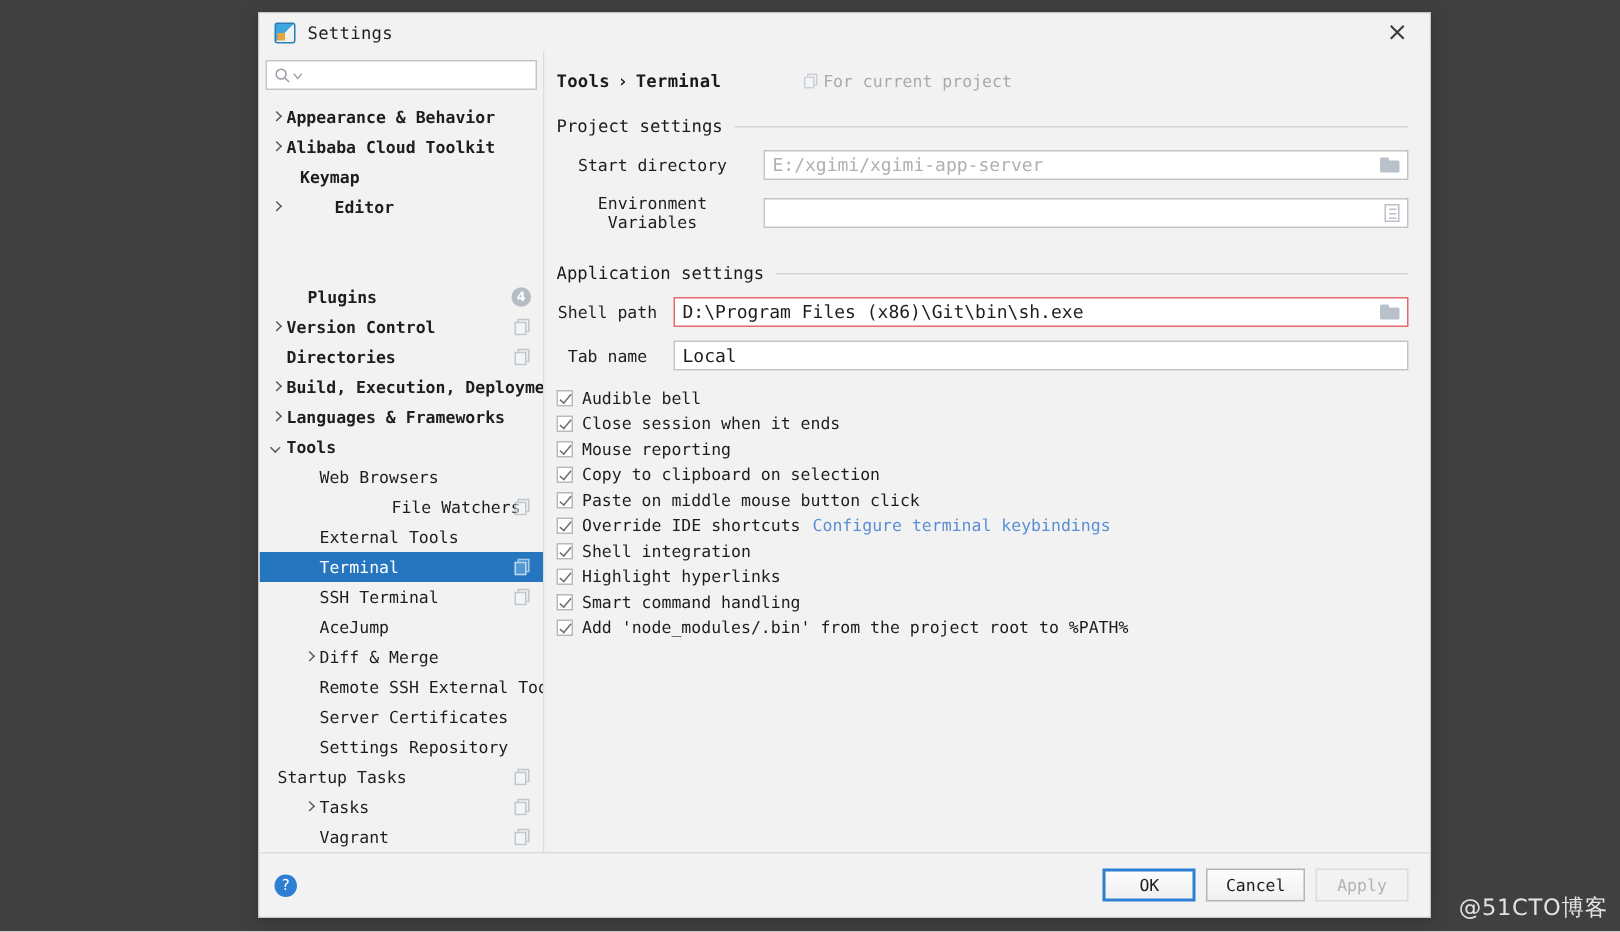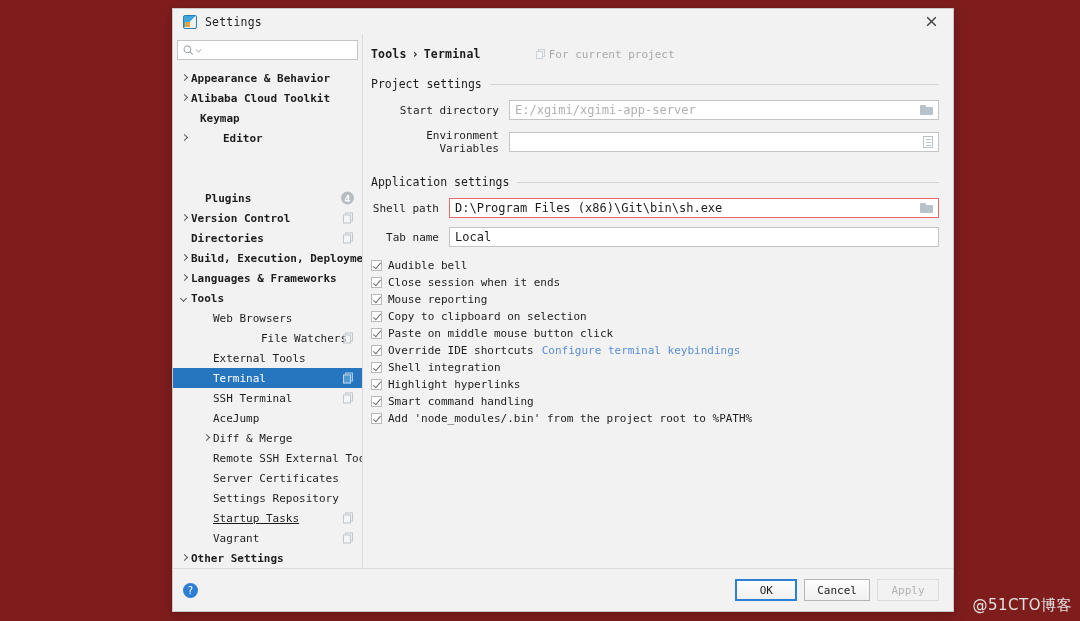--- a/index.html
+++ b/index.html
@@ -5,21 +5,21 @@
   html, body {
     margin: 0; padding: 0;
     width: 1080px; height: 621px;
     background: #ffffff;
     font-family: "DejaVu Sans Mono", monospace;
     overflow: hidden;
   }
   #root {
     position: relative;
     width: 1080px; height: 621px;
-    background: #7f1d1d;
+    background: #404040;
   }
 
   
   .window {
     position: absolute;
     left: 172px; top: 8px;
     width: 782px; height: 604px;
     background: #f2f2f2;
     border: 1px solid #c8c8c8;
     box-shadow: 0 3px 14px rgba(0,0,0,0.16), 0 1px 4px rgba(0,0,0,0.10);
@@ -246,21 +246,21 @@
   }
 
   .field-row {
     display: flex;
     align-items: center;
     margin: 9px 14px 0 8px;
   }
   .field-label {
     font-size: 11px;
     color: #1d1d1d;
-    text-align: right;
+    text-align: center;
     flex: 0 0 auto;
     padding-right: 10px;
     box-sizing: border-box;
   }
   .lbl-w-proj { width: 138px; }
   .lbl-w-app  { width: 78px; }
 
   .input {
     flex: 1 1 auto;
     height: 20px;
@@ -507,23 +507,30 @@
               <span class="tree-label">Remote SSH External Tools</span>
             </div>
             <div class="tree-row" style="padding-left: 28px;">
               <span class="arrow "></span>
               <span class="tree-label">Server Certificates</span>
             </div>
             <div class="tree-row" style="padding-left: 28px;">
               <span class="arrow "></span>
               <span class="tree-label">Settings Repository</span>
             </div>
-            <div class="tree-row" style="padding-left: 28px; text-decoration: underline;">
+            <div class="tree-row" style="">
               <span class="arrow "></span>
               <span class="tree-label">Startup Tasks</span>
+              <span class="tree-right">
+                <span class="proj-icon"></span>
+              </span>
+            </div>
+            <div class="tree-row" style="padding-left: 28px;">
+              <span class="arrow right"></span>
+              <span class="tree-label">Tasks</span>
               <span class="tree-right">
                 <span class="proj-icon"></span>
               </span>
             </div>
             <div class="tree-row" style="padding-left: 28px;">
               <span class="arrow "></span>
               <span class="tree-label">Vagrant</span>
               <span class="tree-right">
                 <span class="proj-icon"></span>
               </span>

